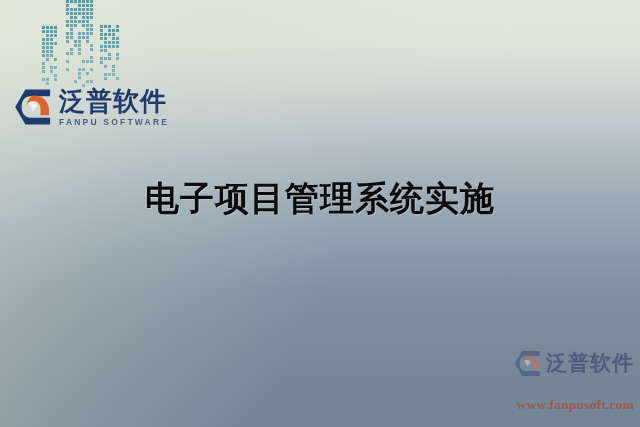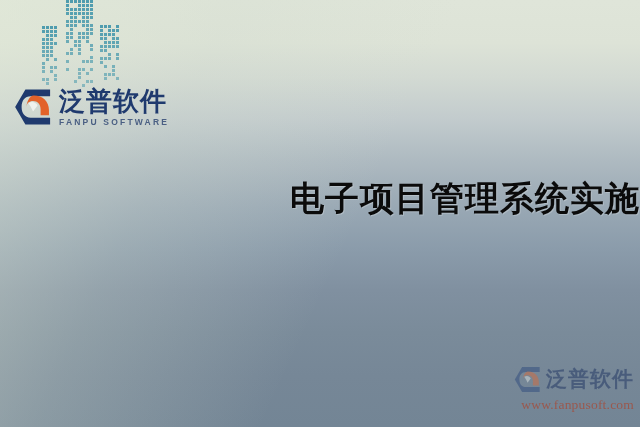--- a/index.html
+++ b/index.html
@@ -101,21 +101,20 @@
     font-size: 34px;
     font-weight: 700;
     color: #0b0b0b;
     line-height: 1.33;
     letter-spacing: 1px;
     text-shadow: 1px 1px 0 rgba(255,255,255,0.22);
   }
   .headline .line {
     display: block;
     white-space: nowrap;
-    text-align: right;
   }
 
   
   .watermark {
     position: absolute;
     right: 6px;
     bottom: 14px;
     width: 155px;
     text-align: right;
     opacity: 0.93;
@@ -134,24 +133,24 @@
   }
   .wm-cn {
     font-family: "DejaVu Sans", "Liberation Sans", sans-serif;
     font-size: 21px;
     font-weight: 700;
     color: rgba(40,62,104,0.62);
     letter-spacing: 1px;
     line-height: 1;
   }
   .wm-url {
-    margin-top: 4px;
+    margin-top: 20px;
     font-family: "Liberation Serif", "DejaVu Serif", serif;
     font-size: 13.5px;
-    font-weight: 400;
+    font-weight: 700;
     color: rgba(168,72,52,0.80);
     letter-spacing: 0.2px;
     text-align: right;
     white-space: nowrap;
   }
 </style>
 </head>
 <body>
 
 <div class="banner">

